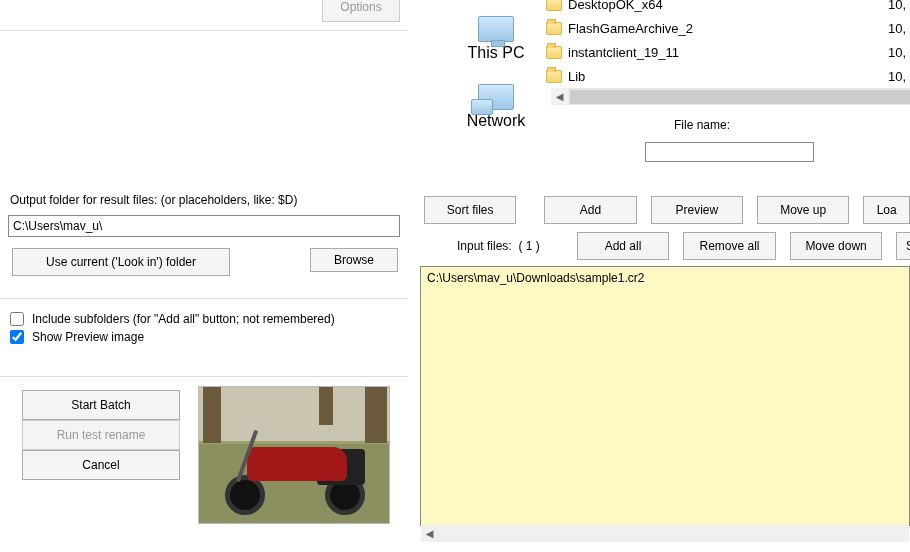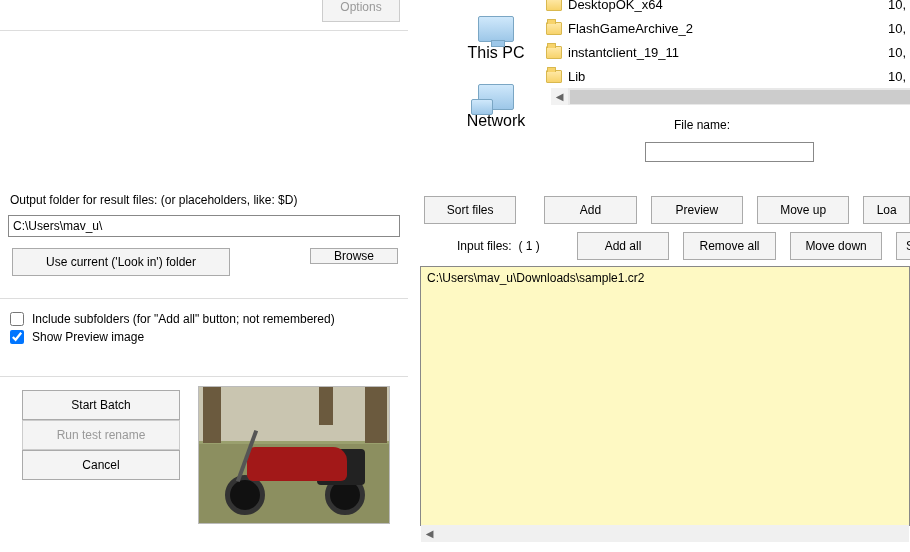--- a/index.html
+++ b/index.html
@@ -88,21 +88,21 @@
     left: 12px;
     top: 248px;
     width: 218px;
     height: 28px;
   }
   .browse {
     position: absolute;
     left: 310px;
     top: 248px;
     width: 88px;
-    height: 16px;
+    height: 24px;
   }
   .hr2 { position: absolute; left: 0; top: 292px; width: 408px; }
   .checks {
     position: absolute;
     left: 10px;
     top: 308px;
   }
   .hr3 { position: absolute; left: 0; top: 370px; width: 408px; }
   .actions {
     position: absolute;

